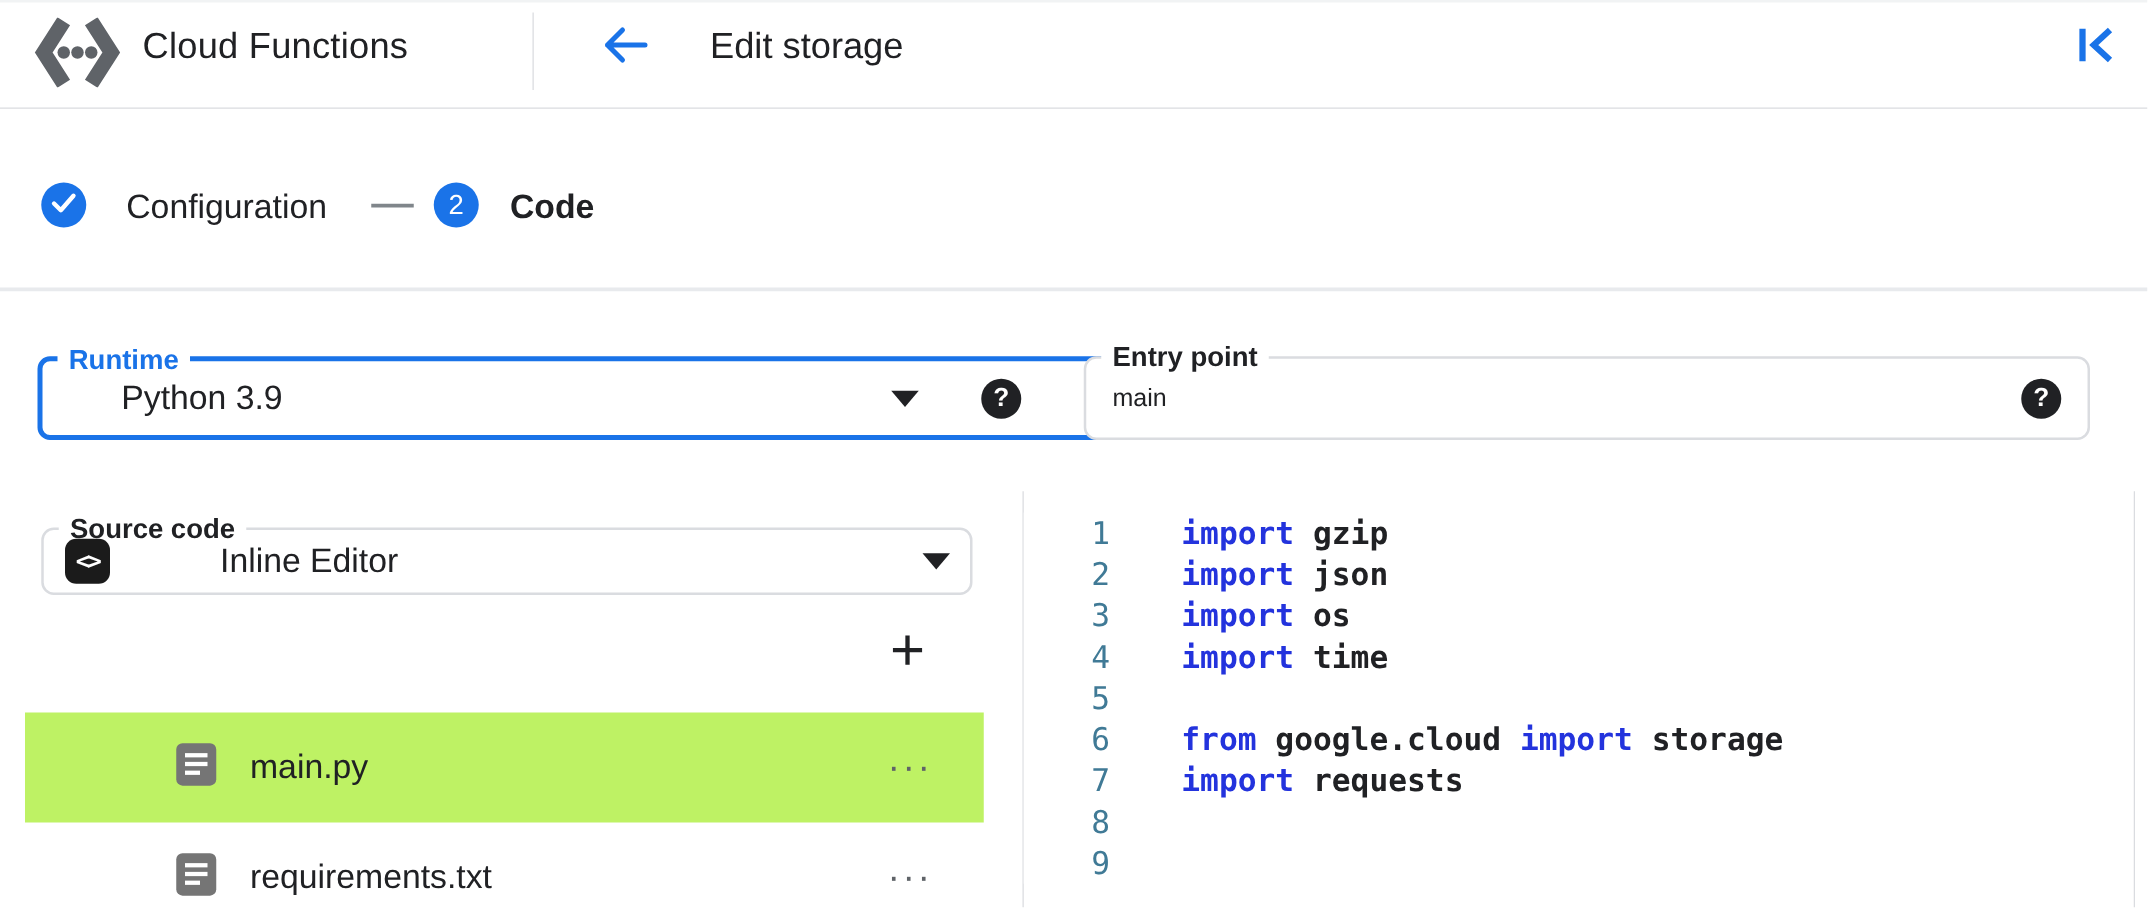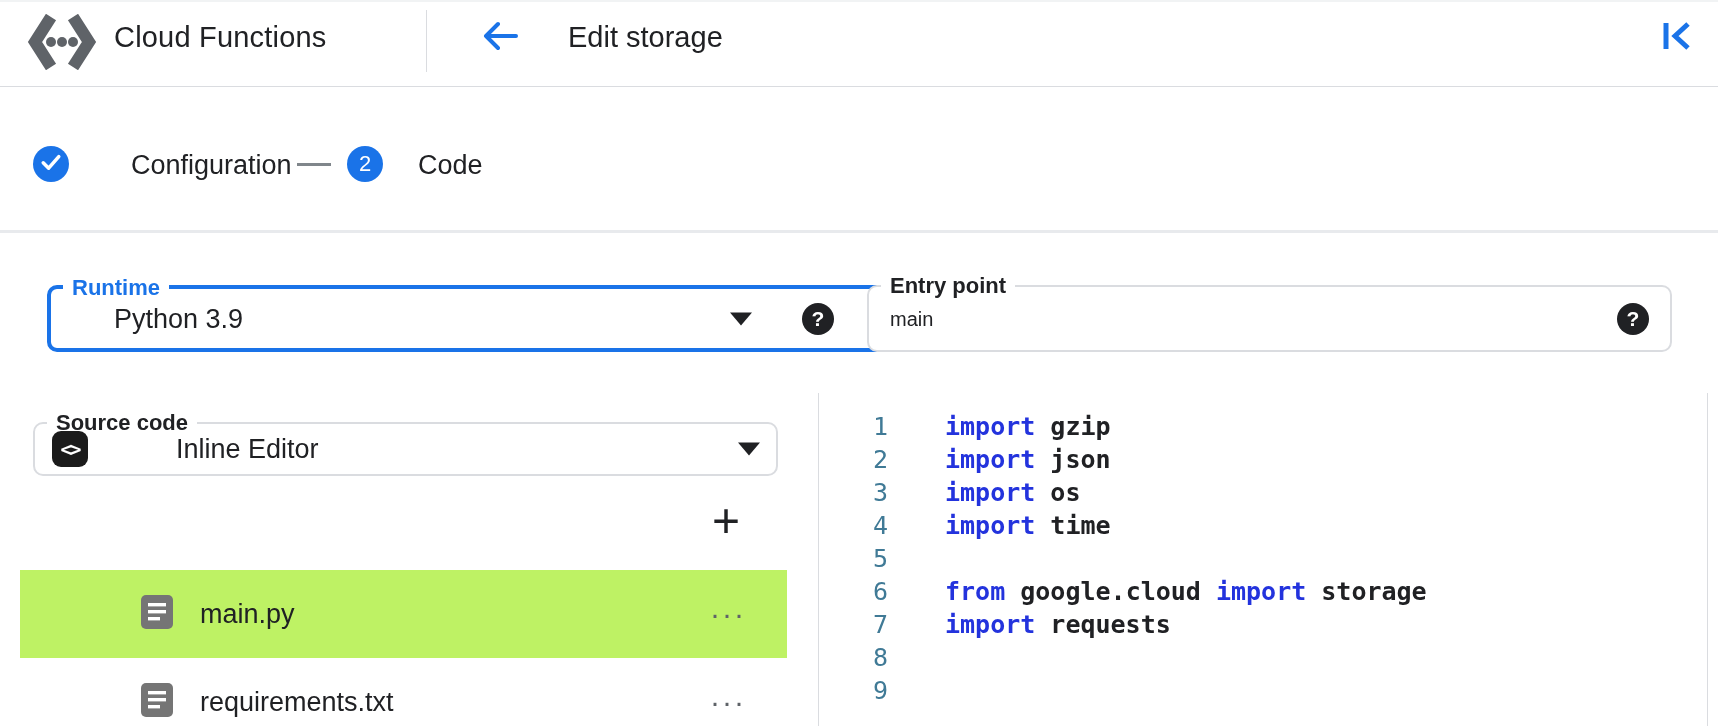--- a/index.html
+++ b/index.html
@@ -19,33 +19,33 @@
   .back-btn{position:absolute;left:478px;top:14px;width:44px;height:44px;display:flex;align-items:center;justify-content:center;cursor:pointer;border-radius:50%;}
   .page-title{position:absolute;left:568px;top:19px;font-size:29px;}
   .collapse-btn{position:absolute;left:1656px;top:16px;width:44px;height:40px;display:flex;align-items:center;justify-content:center;cursor:pointer;}
   
   .step-circle{position:absolute;width:36px;height:36px;border-radius:50%;background:#1a73e8;
     display:flex;align-items:center;justify-content:center;color:#fff;}
   .step1-circle{left:33px;top:146px;}
   .step2-circle{left:347px;top:146px;}
   .step2-circle span{font-size:22px;}
   .step-label{position:absolute;top:150px;font-size:27px;color:#202124;}
-  .step1-label{left:101px;margin-left:30px;}
-  .step2-label{left:418px;}
+  .step1-label{left:101px;}
+  .step2-label{left:408px;font-weight:bold;}
   .step-connector{position:absolute;left:297px;top:163px;width:34px;height:3px;background:#80868b;}
   .section-divider{position:absolute;left:0;top:230px;width:1718px;height:3px;background:#e8eaed;}
   
   .field{position:absolute;box-sizing:border-box;border-radius:10px;background:#fff;}
   .field-outline-gray{border:2px solid #dadce0;}
   .field-outline-focus{border:4px solid #1a73e8;}
   .field-label{position:absolute;top:-14px;left:12px;background:#fff;padding:0 9px;
     font-size:22px;font-weight:700;color:#202124;white-space:nowrap;}
   .field-label.blue{color:#1a73e8;}
   .field-value{position:absolute;left:19px;top:50%;transform:translateY(-50%);font-size:27px;color:#202124;white-space:nowrap;margin-left:44px;}
-  .runtime-field{left:47px;top:285px;width:936px;height:67px;}
+  .runtime-field{left:30px;top:285px;width:936px;height:67px;}
   .entry-field{left:867px;top:285px;width:805px;height:67px;}
   .source-field{left:33px;top:422px;width:745px;height:54px;text-align:center;}
   .caret{width:0;height:0;border-left:11px solid transparent;border-right:11px solid transparent;
     border-top:13px solid #202124;position:absolute;top:50%;transform:translateY(-50%);}
   .runtime-caret{left:679px;}
   .source-caret{left:703px;}
   .help-icon{position:absolute;top:50%;transform:translateY(-50%);width:32px;height:32px;border-radius:50%;
     background:#202124;color:#fff;display:flex;align-items:center;justify-content:center;
     font-size:21px;font-weight:700;cursor:pointer;}
   .runtime-help{left:751px;}

